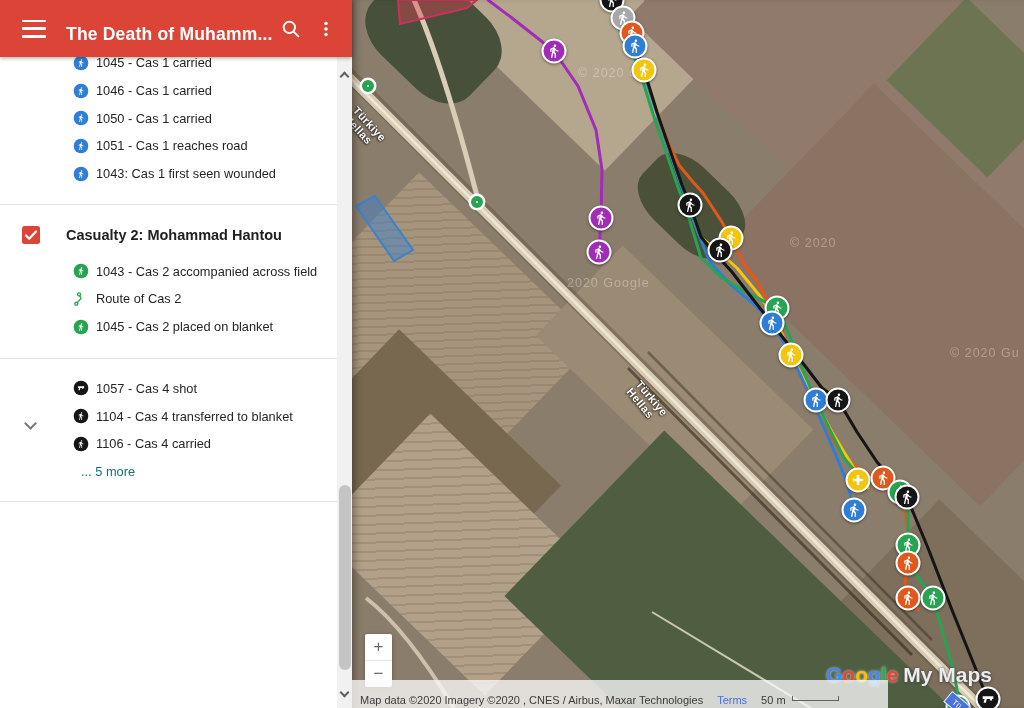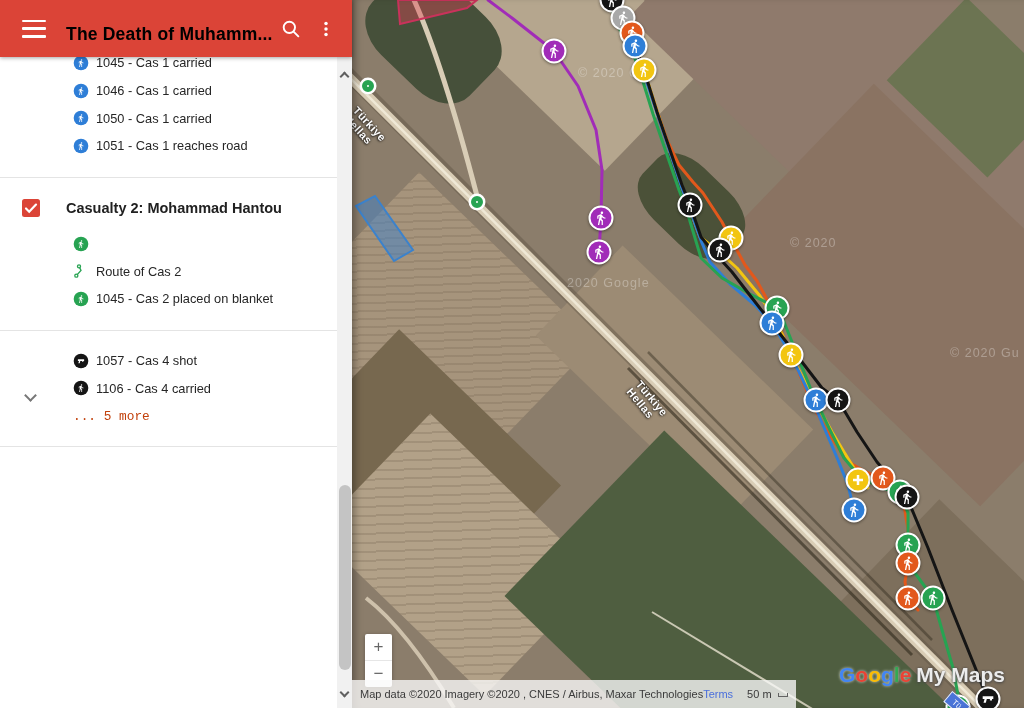--- a/index.html
+++ b/index.html
@@ -4,35 +4,35 @@
 <style>
   html,body{margin:0;padding:0;background:#222;}
   *{box-sizing:border-box;font-family:"Liberation Sans",sans-serif;}
   .app{position:relative;width:1024px;height:708px;overflow:hidden;background:#fff;}
 
   
   .hdr{position:absolute;left:0;top:0;width:352px;height:57px;background:#db4437;z-index:40;
        display:flex;align-items:center;box-shadow:0 1px 4px rgba(0,0,0,.35);}
   .hdr .burger{margin-left:22px;width:24px;height:18px;display:flex;flex-direction:column;justify-content:space-between;cursor:pointer;background:none;border:0;padding:0;}
   .hdr .burger i{display:block;height:2.6px;background:#fff;border-radius:1px;}
-  .hdr h1{margin:12px 0 0 20px;font-size:17.5px;font-weight:bold;color:#000000;letter-spacing:.2px;flex:0 1 auto;white-space:nowrap;}
+  .hdr h1{margin:12px 0 0 20px;font-size:17.5px;font-weight:bold;color:#ffffff;letter-spacing:.2px;flex:0 1 auto;white-space:nowrap;}
   .hdr .spacer{flex:1;}
   .iconbtn{background:none;border:0;padding:0;margin:0 14px 0 0;cursor:pointer;display:flex;align-items:center;}
 
   
   .sidebar{position:absolute;left:0;top:57px;width:352px;height:651px;background:#fff;z-index:30;overflow:hidden;}
   .side-content{position:absolute;left:0;top:0;width:337px;height:100%;overflow:hidden;}
   .side-section{position:relative;}
   .side-section.bordered{border-top:1px solid #e4e4e4;margin-top:17px;padding-top:16px;}
   .sec-head{display:flex;align-items:center;height:28px;padding-left:22px;margin-bottom:8px;cursor:pointer;}
   .sec-head .ttl{margin-left:26px;font-size:14.5px;font-weight:bold;color:#212121;}
   .row{height:27.7px;display:flex;align-items:center;padding-left:73px;cursor:pointer;text-align:right;}
   .row .ic{width:16px;height:16px;flex:0 0 16px;display:flex;}
   .row .lbl{margin-left:7px;font-size:12.8px;color:#262626;white-space:nowrap;}
-  .row.more .lbl{margin-left:0;color:#c2410c;font-family:Liberation Mono, monospace;}
+  .row.more .lbl{margin-left:8px;color:#0f766e;}
   .collapse-chev{position:absolute;left:26px;width:9px;height:9px;border-right:2px solid #777;border-bottom:2px solid #777;transform:rotate(45deg);cursor:pointer;}
   .bottom-divider{border-top:1px solid #e4e4e4;margin-top:16px;height:4px;}
 
   
   .sbar{position:absolute;right:0;top:0;width:15px;height:100%;background:#f1f1f1;}
   .sbar .thumb{position:absolute;left:1.5px;width:12px;top:428px;height:185px;background:#c4c4c4;border-radius:6px;cursor:pointer;}
   .chev{position:absolute;left:3.5px;width:7px;height:7px;border-left:2px solid #606060;border-top:2px solid #606060;cursor:pointer;}
   .chev.up{top:16px;transform:rotate(45deg);}
   .chev.down{bottom:12px;transform:rotate(225deg);}
 
@@ -41,25 +41,25 @@
   .map::after{content:"";position:absolute;inset:0;box-shadow:inset 7px 0 8px -5px rgba(0,0,0,.4);pointer-events:none;z-index:25;}
   .field{position:absolute;}
   .lyr{position:absolute;left:0;top:0;z-index:5;}
   .mk{position:absolute;width:25px;height:25px;border-radius:50%;border:2px solid #fff;display:flex;align-items:center;justify-content:center;transform:translate(-50%,-50%);box-shadow:0 1px 3px rgba(0,0,0,.45);z-index:10;cursor:pointer;}
   .mkdot{position:absolute;width:12px;height:12px;background:#fff;border:5px solid #27a352;border-radius:50%;transform:translate(-50%,-50%);box-shadow:0 0 0 2.5px #fff,0 1px 3px rgba(0,0,0,.5);z-index:9;cursor:pointer;}
   .roadlbl{position:absolute;color:#fff;font-size:11px;font-weight:bold;line-height:12px;text-shadow:0 1px 2px rgba(0,0,0,.85),0 0 3px rgba(0,0,0,.6);z-index:6;letter-spacing:.5px;}
   .wmark{position:absolute;color:rgba(255,255,255,.3);font-size:12.5px;z-index:6;letter-spacing:1px;}
   .zoomctl{position:absolute;left:13px;top:634px;width:27px;background:#fff;border-radius:2px;box-shadow:0 1px 4px rgba(0,0,0,.3);z-index:26;}
   .zoomctl button{display:block;width:100%;height:26px;background:none;border:0;font-size:17px;color:#666;cursor:pointer;padding:0;line-height:26px;}
   .zoomctl .zdiv{height:1px;background:#e6e6e6;}
-  .attrib{position:absolute;left:0;bottom:0;width:444px;height:17px;background:rgba(250,250,250,.78);z-index:26;display:flex;align-items:center;padding:14px 8px;font-size:11px;color:#3a3a3a;white-space:nowrap;}
-  .attrib .terms{color:#4a6fdc;cursor:pointer;text-decoration:none;}
+  .attrib{position:absolute;left:0;bottom:0;width:536px;height:17px;background:rgba(250,250,250,.78);z-index:26;display:flex;padding:14px 8px;font-size:11px;color:#3a3a3a;white-space:nowrap;}
+  .attrib .terms{color:#4a6fdc;margin-left:14px;cursor:pointer;text-decoration:none;}
   .attrib .scl{margin-left:14px;color:#3a3a3a;}
   .attrib .sclbar{width:47px;height:4.5px;border-left:1.5px solid #636363;border-right:1.5px solid #636363;border-bottom:1.5px solid #636363;margin-left:6px;margin-top:2px;}
-  .glogo{position:absolute;left:487px;top:663px;z-index:24;font-size:21px;font-weight:bold;white-space:nowrap;}
+  .glogo{position:absolute;left:474px;top:663px;z-index:24;font-size:21px;font-weight:bold;white-space:nowrap;}
   .glogo .gl{text-shadow:0 0 3px rgba(255,255,255,.75);}
   .glogo .mm{color:#ececec;margin-left:5px;text-shadow:0 1px 3px rgba(70,70,70,.95),0 0 2px rgba(70,70,70,.8);}
   .sign{position:absolute;left:593px;top:697px;width:24px;height:14px;background:#4a74d8;border:1.5px solid #f2f2f2;transform:rotate(40deg);z-index:11;color:#fff;font-size:8px;display:flex;align-items:center;justify-content:center;}
 </style>
 </head>
 <body>
 
 <div class="app">
 
   <header class="hdr">
@@ -125,40 +125,52 @@
             <span class="ic">
               <svg viewBox="0 0 24 24" width="16" height="16">
                 <circle cx="12" cy="12" r="11" fill="#2e7ed7"></circle>
                 <g fill="#fff" transform="translate(5.4,5.4) scale(0.55)">
                   <path d="M13.5 5.5c1.1 0 2-.9 2-2s-.9-2-2-2-2 .9-2 2 .9 2 2 2zM9.8 8.9 7 23h2.1l1.8-8 2.1 2v6h2v-7.5l-2.1-2 .6-3C14.8 12 16.8 13 19 13v-2c-1.9 0-3.5-1-4.3-2.4l-1-1.6c-.4-.6-1-1-1.7-1-.3 0-.5.1-.8.1L6 8.3V13h2V9.6l1.8-.7z"></path>
                 </g>
               </svg>
             </span>
             <span class="lbl">1051 - Cas 1 reaches road</span>
           </div>
+          <div class="row">
+            <span class="ic">
+              <svg viewBox="0 0 24 24" width="16" height="16">
+                <circle cx="12" cy="12" r="11" fill="#2e7ed7"></circle>
+                <g fill="#fff" transform="translate(5.4,5.4) scale(0.55)">
+                  <path d="M13.5 5.5c1.1 0 2-.9 2-2s-.9-2-2-2-2 .9-2 2 .9 2 2 2zM9.8 8.9 7 23h2.1l1.8-8 2.1 2v6h2v-7.5l-2.1-2 .6-3C14.8 12 16.8 13 19 13v-2c-1.9 0-3.5-1-4.3-2.4l-1-1.6c-.4-.6-1-1-1.7-1-.3 0-.5.1-.8.1L6 8.3V13h2V9.6l1.8-.7z"></path>
+                </g>
+              </svg>
+            </span>
+            <span class="lbl">1043: Cas 1 first seen wounded</span>
+          </div>
         </div>
         <div class="side-section bordered">
           <div class="sec-head">
             <span style="display:flex;">
               <svg width="18" height="18" viewBox="0 0 18 18">
                 <rect width="18" height="18" rx="2.5" fill="#db4437"></rect>
                 <path d="M4 9.5l3.2 3.2L14 5.6" stroke="#fff" stroke-width="2.2" fill="none" stroke-linecap="round"></path>
               </svg>
             </span>
             <span class="ttl">Casualty 2: Mohammad Hantou</span>
           </div>
           <div class="row">
             <span class="ic">
               <svg viewBox="0 0 24 24" width="16" height="16">
                 <circle cx="12" cy="12" r="11" fill="#27a352"></circle>
                 <g fill="#fff" transform="translate(5.4,5.4) scale(0.55)">
                   <path d="M13.5 5.5c1.1 0 2-.9 2-2s-.9-2-2-2-2 .9-2 2 .9 2 2 2zM9.8 8.9 7 23h2.1l1.8-8 2.1 2v6h2v-7.5l-2.1-2 .6-3C14.8 12 16.8 13 19 13v-2c-1.9 0-3.5-1-4.3-2.4l-1-1.6c-.4-.6-1-1-1.7-1-.3 0-.5.1-.8.1L6 8.3V13h2V9.6l1.8-.7z"></path>
                 </g>
               </svg>
             </span>
+            <span class="lbl">1043 - Cas 2 accompanied across field</span>
           </div>
           <div class="row">
             <span class="ic">
               <svg viewBox="0 0 24 24" width="16" height="16" fill="none" stroke="#27a352" stroke-width="2">
                 <path d="M5 19l7-8-3-6"></path>
                 <circle cx="5" cy="19" r="2.3" fill="#fff"></circle>
                 <circle cx="9" cy="5" r="2.3" fill="#fff"></circle>
               </svg>
             </span>
             <span class="lbl">Route of Cas 2</span>
@@ -180,20 +192,31 @@
           <div class="row">
             <span class="ic">
               <svg viewBox="0 0 24 24" width="16" height="16">
                 <circle cx="12" cy="12" r="11" fill="#151515"></circle>
                 <g fill="#fff" transform="translate(5.4,5.4) scale(0.55)">
                   <path d="M3.5 7.5h17v4.3h-2.1v2.4h-3.4v-2.4h-4.9l-1.6 6H4.8l1.7-6H3.5z"></path>
                 </g>
               </svg>
             </span>
             <span class="lbl">1057 - Cas 4 shot</span>
+          </div>
+          <div class="row">
+            <span class="ic">
+              <svg viewBox="0 0 24 24" width="16" height="16">
+                <circle cx="12" cy="12" r="11" fill="#151515"></circle>
+                <g fill="#fff" transform="translate(5.4,5.4) scale(0.55)">
+                  <path d="M13.5 5.5c1.1 0 2-.9 2-2s-.9-2-2-2-2 .9-2 2 .9 2 2 2zM9.8 8.9 7 23h2.1l1.8-8 2.1 2v6h2v-7.5l-2.1-2 .6-3C14.8 12 16.8 13 19 13v-2c-1.9 0-3.5-1-4.3-2.4l-1-1.6c-.4-.6-1-1-1.7-1-.3 0-.5.1-.8.1L6 8.3V13h2V9.6l1.8-.7z"></path>
+                </g>
+              </svg>
+            </span>
+            <span class="lbl">1104 - Cas 4 transferred to blanket</span>
           </div>
           <div class="row">
             <span class="ic">
               <svg viewBox="0 0 24 24" width="16" height="16">
                 <circle cx="12" cy="12" r="11" fill="#151515"></circle>
                 <g fill="#fff" transform="translate(5.4,5.4) scale(0.55)">
                   <path d="M13.5 5.5c1.1 0 2-.9 2-2s-.9-2-2-2-2 .9-2 2 .9 2 2 2zM9.8 8.9 7 23h2.1l1.8-8 2.1 2v6h2v-7.5l-2.1-2 .6-3C14.8 12 16.8 13 19 13v-2c-1.9 0-3.5-1-4.3-2.4l-1-1.6c-.4-.6-1-1-1.7-1-.3 0-.5.1-.8.1L6 8.3V13h2V9.6l1.8-.7z"></path>
                 </g>
               </svg>
             </span>

